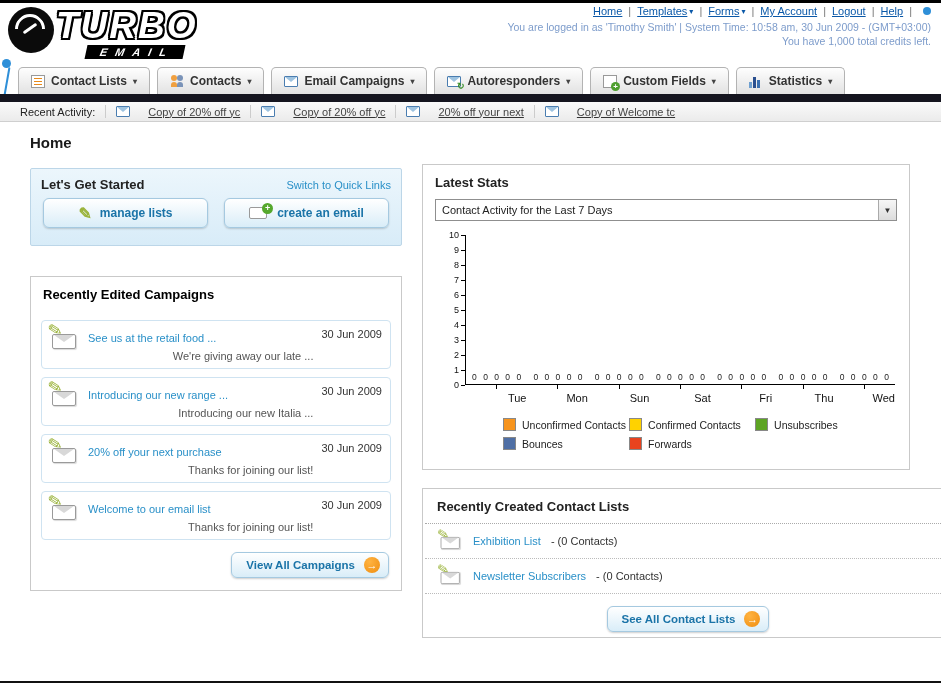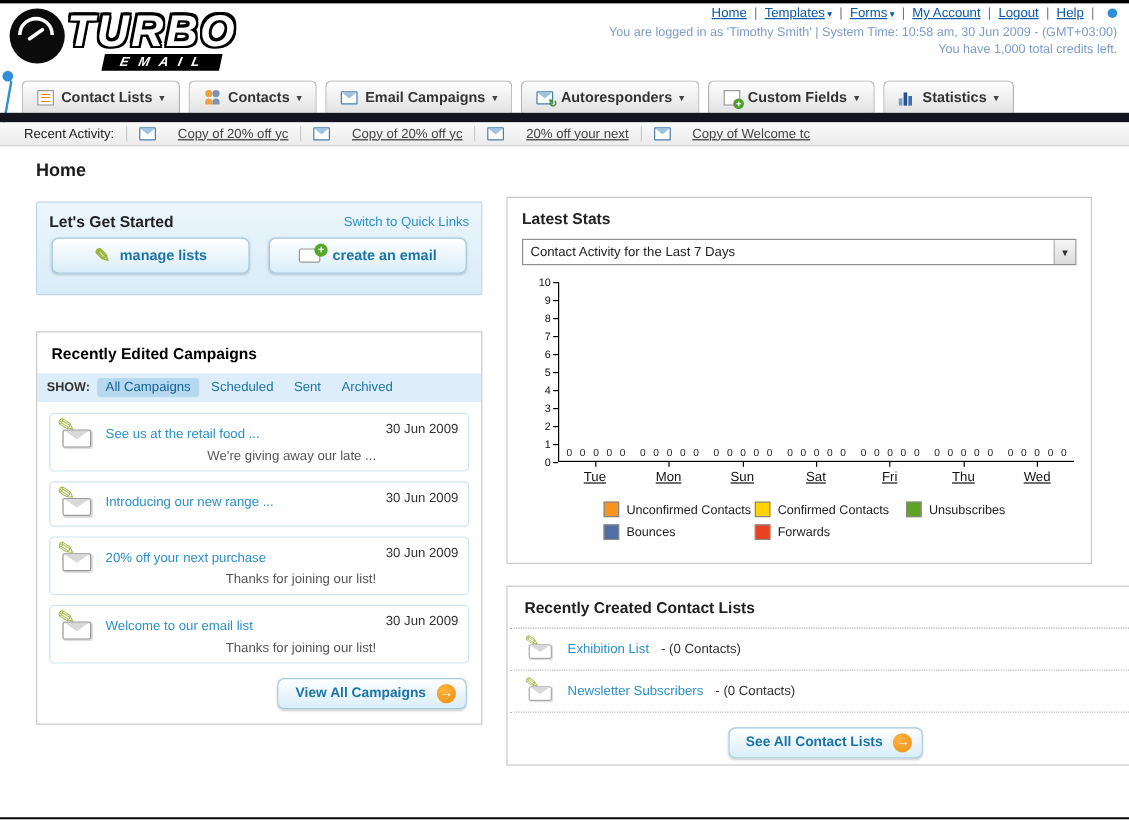--- a/index.html
+++ b/index.html
@@ -145,21 +145,21 @@
   .chart-wrap { margin:14px 14px 0 16px; }
   .chart-row { display:flex; }
   .y-axis { width:26px; height:150px; display:flex; flex-direction:column; justify-content:space-between;
     align-items:flex-end; font-size:9px; color:#111; }
   .ytick { height:0; display:flex; align-items:center; }
   .ytick .mark { display:inline-block; width:4px; height:1px; background:#000; margin-left:2px; }
   .plot { flex:1; height:150px; border-left:1px solid #000; border-bottom:1px solid #000; position:relative; }
   .zero-row { position:absolute; left:0; right:0; bottom:2px; display:flex; }
   .zgroup { flex:1; text-align:center; font-size:8.5px; color:#222; word-spacing:4px; }
   .x-axis { display:flex; margin-left:26px; }
-  .xgroup { flex:1; text-align:center; font-size:11px; color:#111; position:relative; padding-top:7px;text-decoration:underline; }
+  .xgroup { flex:1; text-align:right; font-size:11px; color:#111; position:relative; padding-top:7px; }
   .xgroup::before { content:""; position:absolute; top:0; left:50%; width:1px; height:4px; background:#000; }
   .legend { margin:14px 10px 0 64px; display:flex; flex-wrap:wrap; }
   .legend-item { width:33%; display:flex; align-items:center; gap:6px; font-size:10.5px; color:#222; margin-bottom:6px; }
   .swatch { width:13px; height:13px; border:1px solid #888; flex:0 0 auto; }
 
   
   .lists-panel { position:absolute; left:422px; top:360px; width:532px; height:150px;
     border:1px solid #c9c9c9; background:#fff; }
   .lists-title { font-size:13px; font-weight:bold; color:#222; padding:10px 12px 9px;
     border-bottom:1px dotted #aaa; margin:0 2px; }
@@ -298,46 +298,40 @@
             <span class="env"></span>
             <span class="plus">+</span>
           </span>
         <span>create an email</span>
       </div>
     </div>
   </div>
 
   <div class="camps-panel">
     <div class="camps-title">Recently Edited Campaigns</div>
-    <div class="camps-tabs">
-      <span class="show-label">SHOW:</span>
-      <span class="camp-tab active">All Campaigns</span>
-      <span class="camp-tab">Scheduled</span>
-      <span class="camp-tab">Sent</span>
-      <span class="camp-tab">Archived</span>
-    </div>
     <div class="camps-rows">
       <div class="camp-row">
         <span class="mail-pencil">
             <span class="env"></span>
             <span class="pen">✎</span>
           </span>
         <span class="camp-main">
           <span class="camp-title">See us at the retail food ...</span>
           <div class="camp-sub">We're giving away our late ...</div>
         </span>
         <span class="camp-date">30 Jun 2009</span>
       </div>
       <div class="camp-row">
         <span class="mail-pencil">
             <span class="env"></span>
             <span class="pen">✎</span>
           </span>
         <span class="camp-main">
           <span class="camp-title">Introducing our new range ...</span>
+          <div class="camp-sub">Introducing our new Italia ...</div>
         </span>
         <span class="camp-date">30 Jun 2009</span>
       </div>
       <div class="camp-row">
         <span class="mail-pencil">
             <span class="env"></span>
             <span class="pen">✎</span>
           </span>
         <span class="camp-main">
           <span class="camp-title">20% off your next purchase</span>

